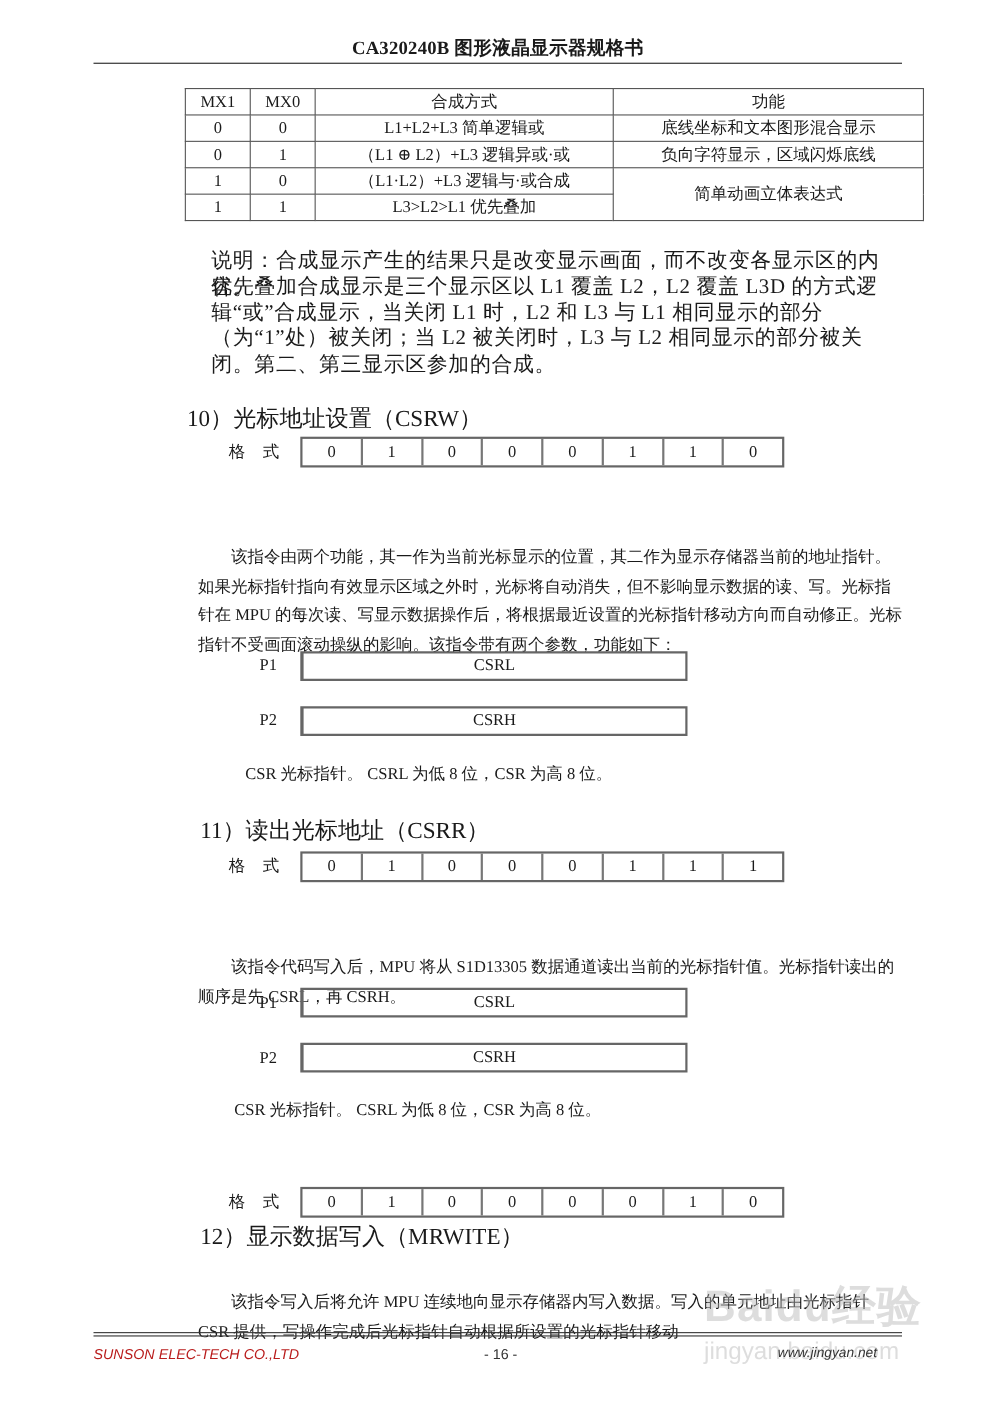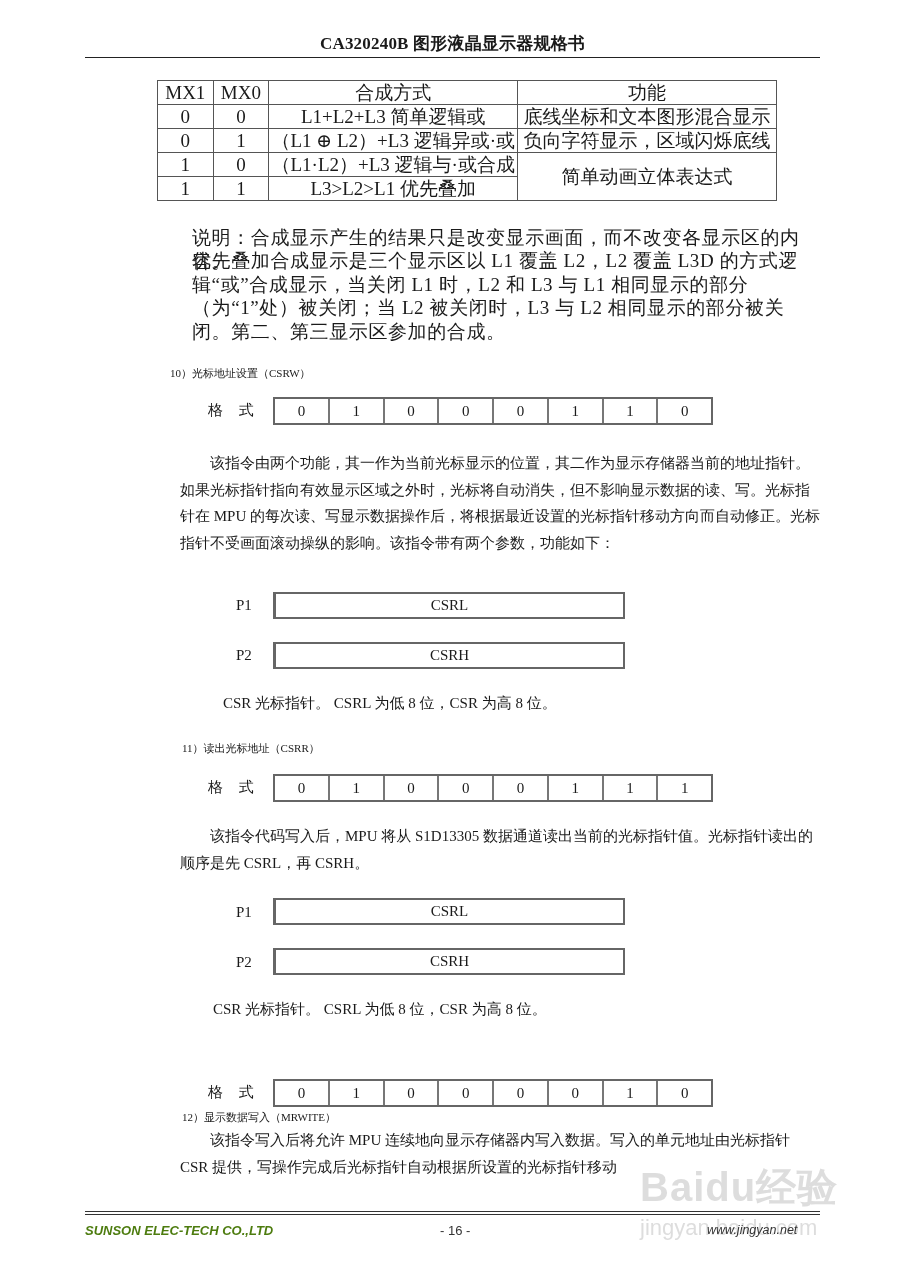--- a/index.html
+++ b/index.html
@@ -10,60 +10,61 @@
   }
   .abs { position: absolute; }
   .hdr-title {
     left: 0; width: 905px; top: 32px; text-align: center;
     font-weight: bold; font-size: 17px; letter-spacing: 0.2px; font-family: Liberation Serif, serif;
   }
   .hdr-line { left: 85px; width: 735px; top: 57px; height: 0; border-top: 1.5px solid #222; }
 
   
   table.mode {
-    position: absolute; left: 157px; top: 80px; width: 620px;
-    border-collapse: collapse; font-size: 19px;
+    position: absolute; left: 168px; top: 80px; width: 672px;
+    border-collapse: collapse; font-size: 15px;
   }
   table.mode td, table.mode th {
     border: 1px solid #555; text-align: center; font-weight: normal;
     height: 23px; padding: 0 2px; line-height: 22px;
   }
   table.mode col.c1 { width: 44px; }
   table.mode col.c2 { width: 44px; }
   table.mode col.c3 { width: 202px; }
   table.mode col.c4 { width: 210px; }
 
   .note {
     left: 192px; width: 628px; font-size: 19px; line-height: 23.5px;
     letter-spacing: 0.6px;
   }
-  .sec-title { font-size: 11px; }
+  .sec-title { font-size: 21px; }
   .fmt-label { font-size: 15px; letter-spacing: 6px; }
   .bits { display: flex; border: 2px solid #666; box-sizing: border-box; height: 28px; width: 440px; }
   .bit {
     flex: 1; text-align: center; line-height: 24px; font-size: 15px;
     border-right: 2px solid #777;
   }
   .bit:last-child { border-right: none; }
   .para {
     left: 180px; width: 640px; font-size: 15px; line-height: 26.5px;
     text-indent: 30px;
+    margin-top: 44px;
   }
   .plabel { font-size: 15px; }
   .pbox {
     width: 352px; height: 27px; border: 2px solid #666; border-left-width: 3px;
     box-sizing: border-box; text-align: center; line-height: 23px; font-size: 15px;
   }
   .csr-note { font-size: 15px; }
 
   .ftr-line1 { left: 85px; width: 735px; top: 1211px; border-top: 1px solid #333; }
   .ftr-line2 { left: 85px; width: 735px; top: 1214px; border-top: 1px solid #333; }
   .ftr-left {
     left: 85px; top: 1223px; font-family: "Liberation Sans", "DejaVu Sans", sans-serif;
-    font-style: italic; font-size: 13px; color: #4d7c0f; font-weight: bold;
+    font-style: italic; font-size: 13px; color: #b91c1c;
   }
   .ftr-mid {
     left: 440px; top: 1223px; font-family: "Liberation Sans", "DejaVu Sans", sans-serif;
     font-size: 13px; color: #333;
   }
   .ftr-right {
     left: 707px; top: 1223px; font-family: "Liberation Sans", "DejaVu Sans", sans-serif;
     font-style: italic; font-size: 12.5px; color: #333;
   }
   .wm {

